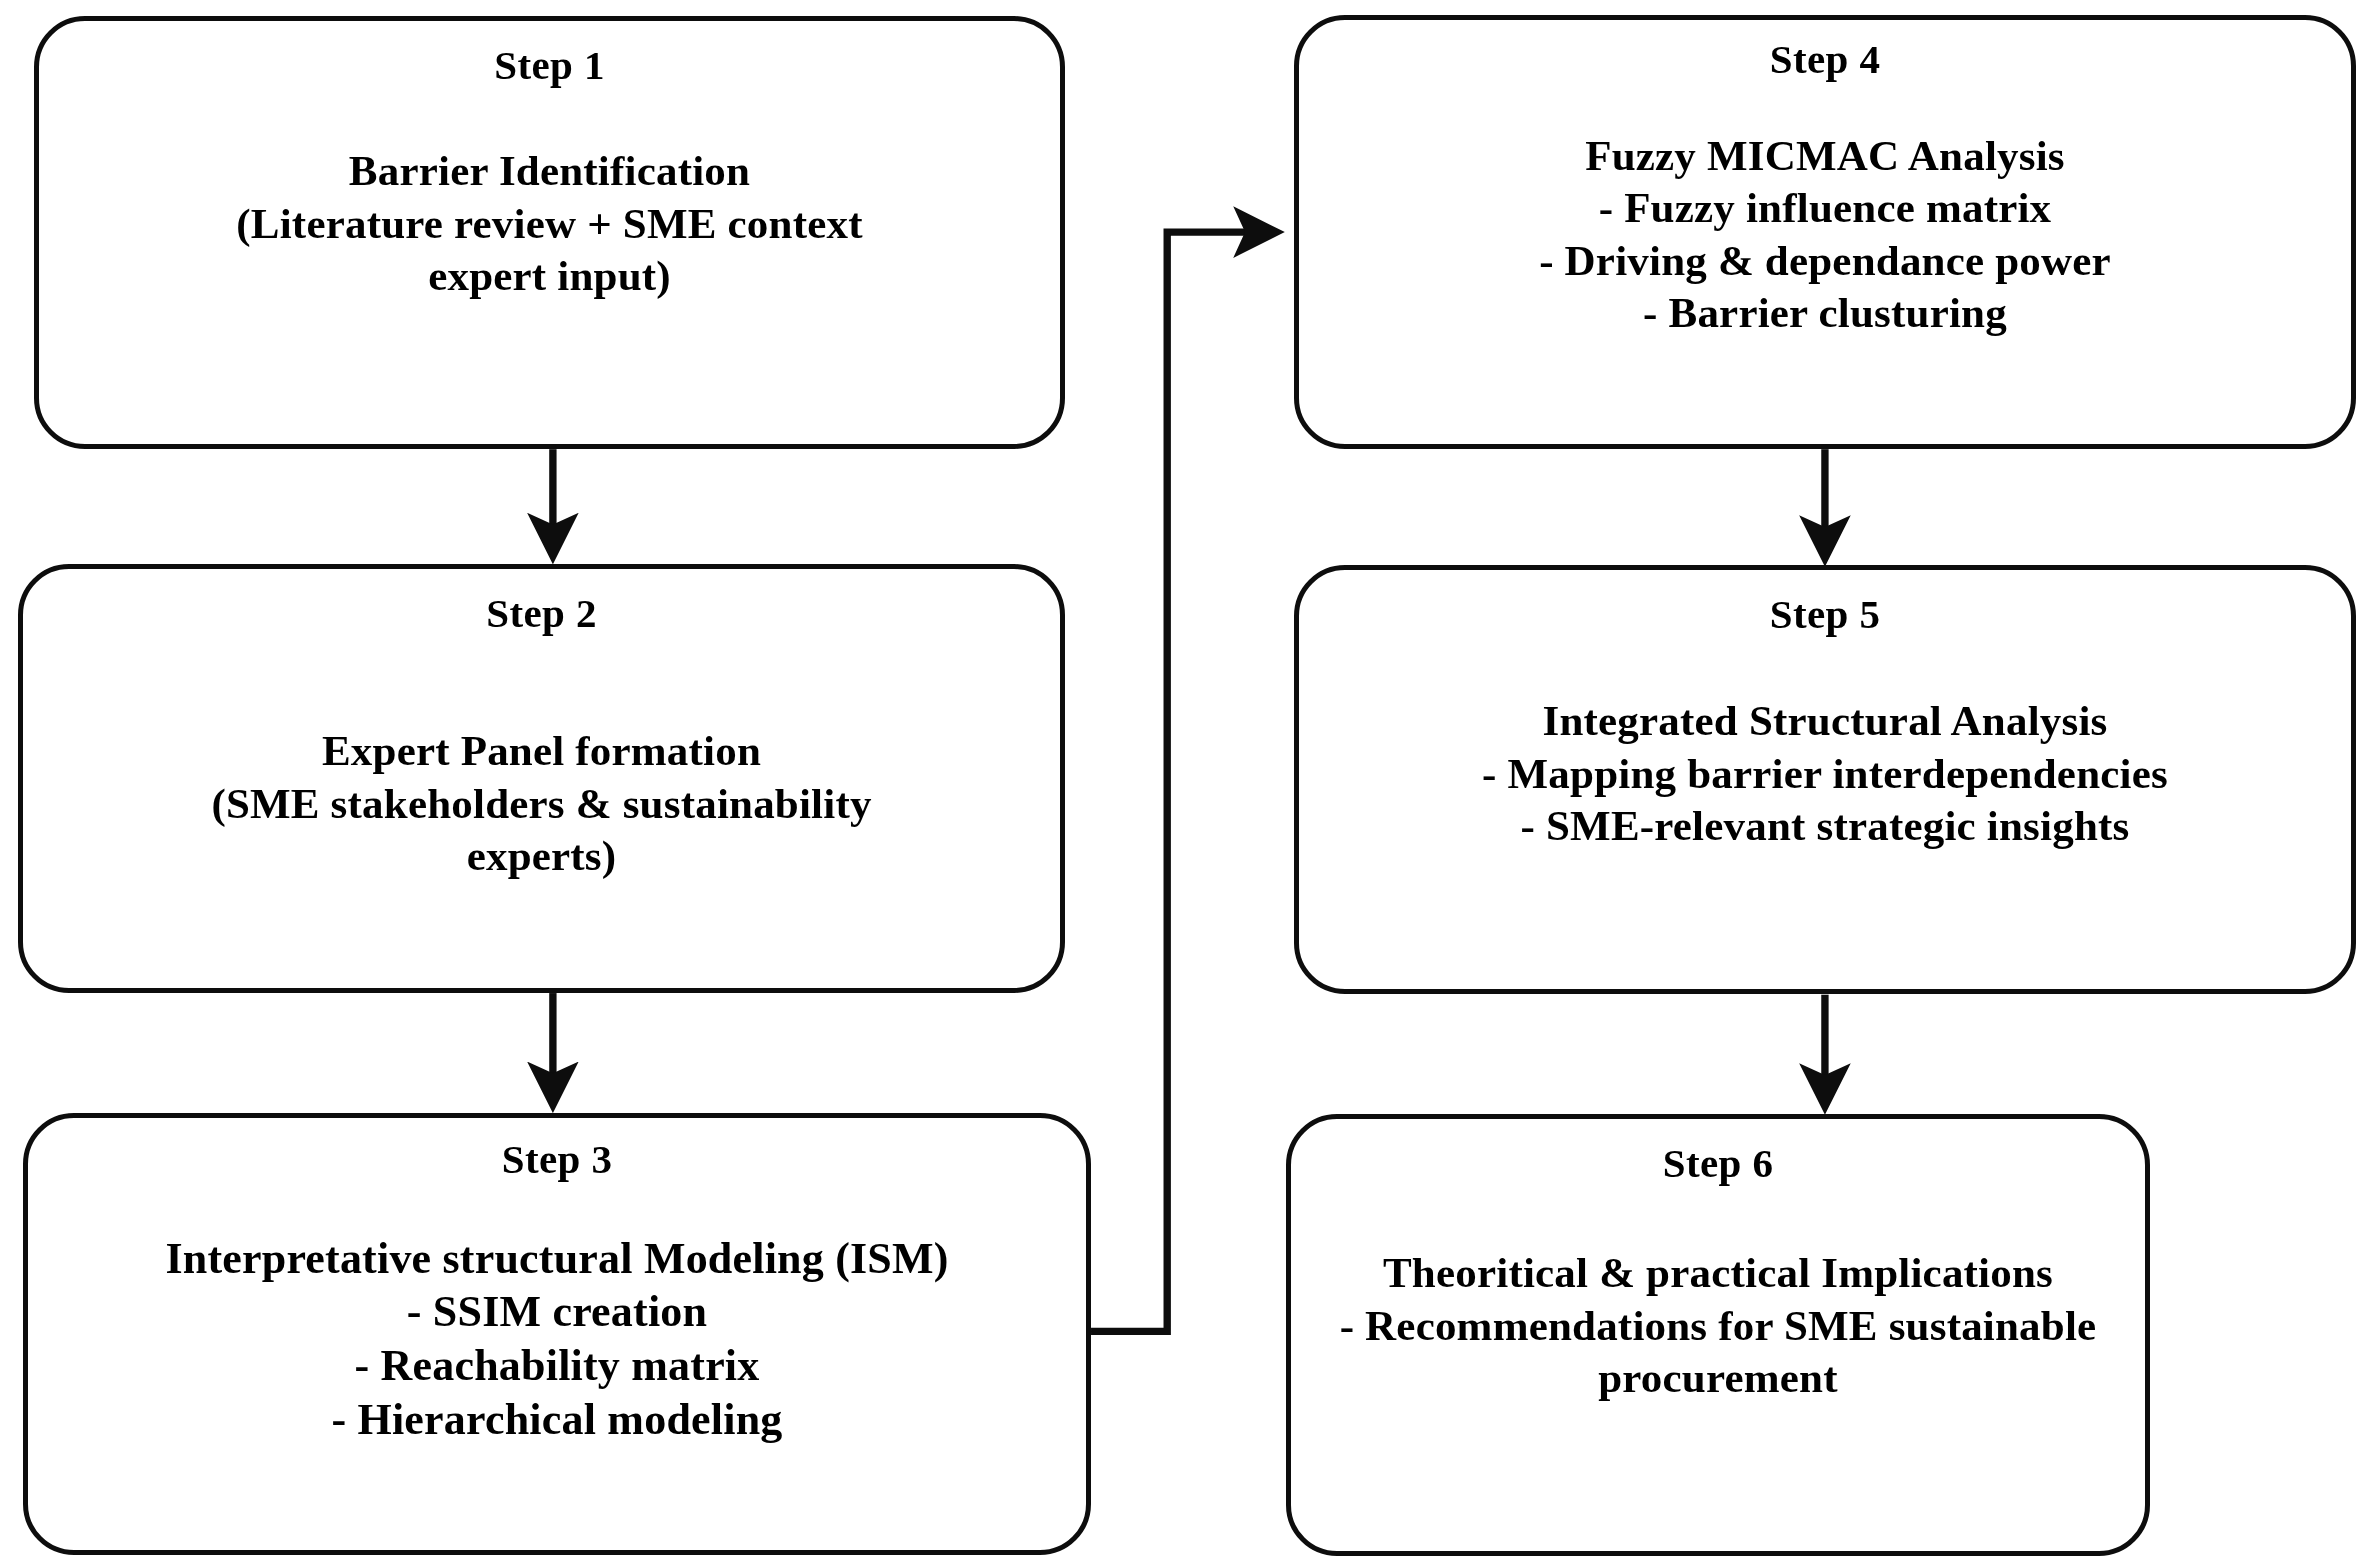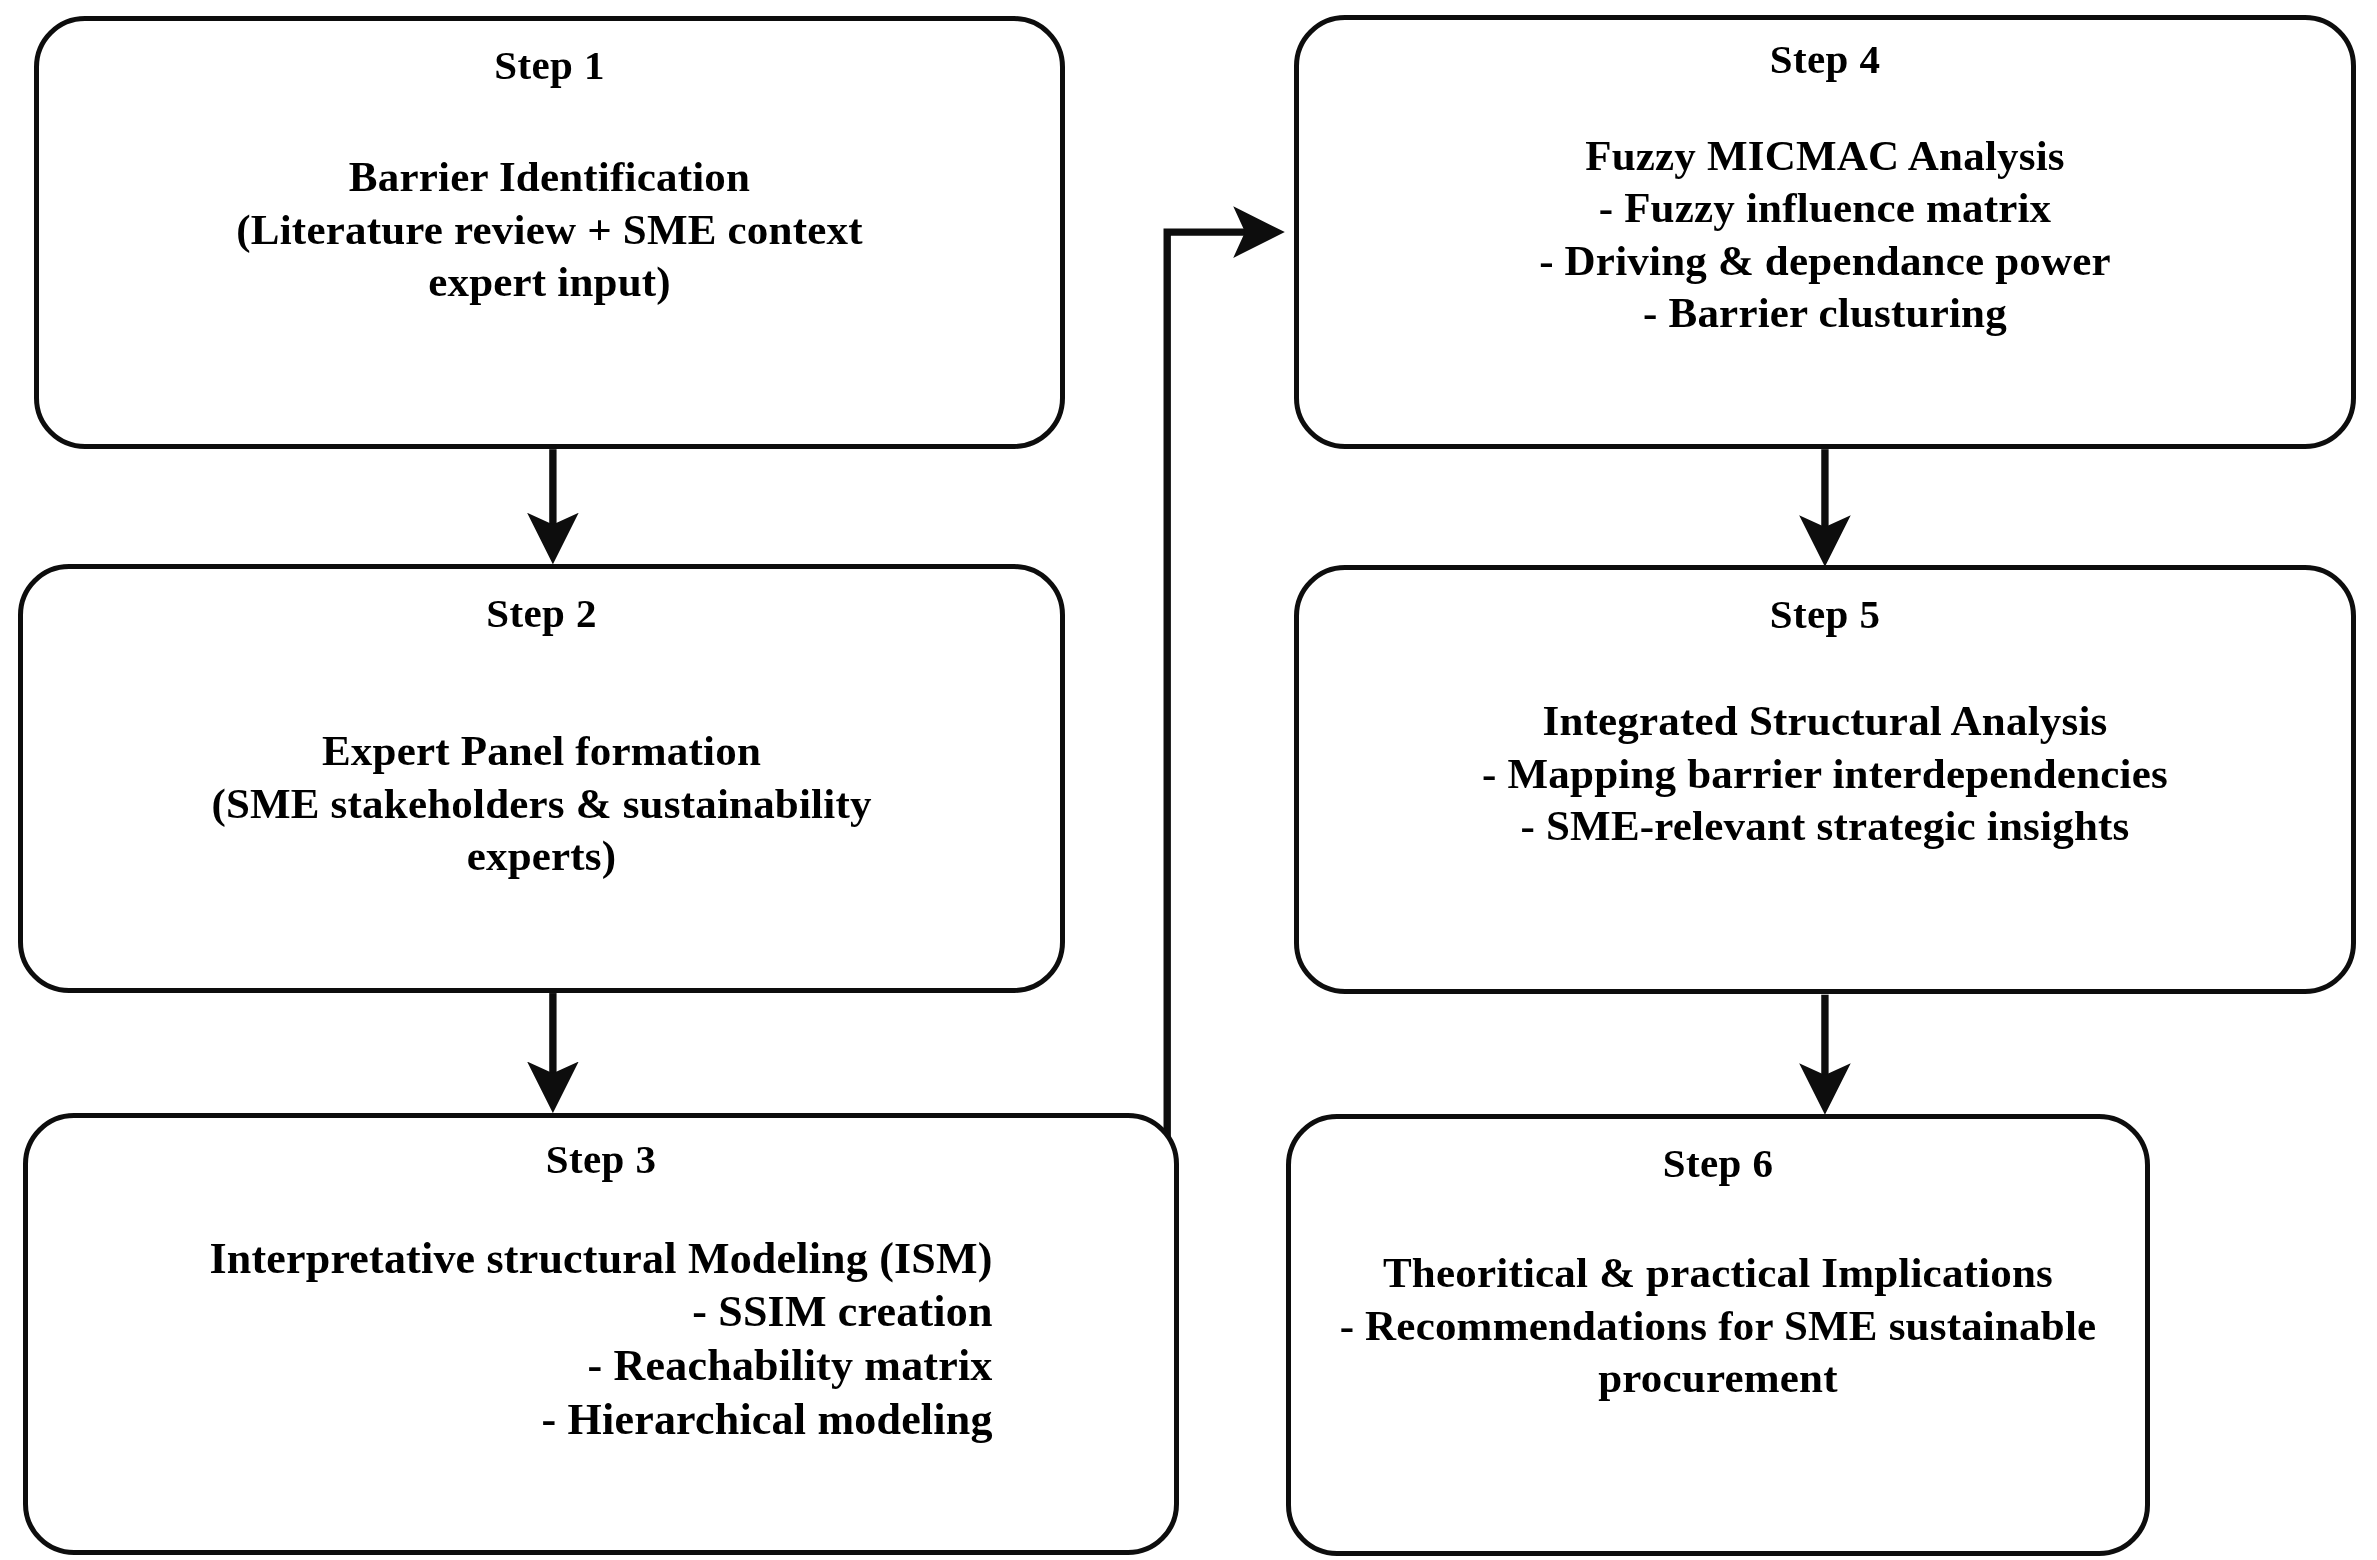--- a/index.html
+++ b/index.html
@@ -47,29 +47,29 @@
   .step-body {
     font-size: 43px;
     font-weight: bold;
     line-height: 1.22;
     letter-spacing: 0.2px;
     white-space: nowrap;
   }
   .step-body .line { display: block; }
 
   
-  #step1 { left: 34px;   top: 16.4px;   width: 1031px; height: 433px; gap: 6px; }
+  #step1 { left: 34px;   top: 16.4px;   width: 1031px; height: 433px; }
   #step1 .step-title { margin-top: 23px; }
   #step1 .step-body  { margin-top: 58px; }
 
   #step2 { left: 18px;   top: 564px;  width: 1047px; height: 429px; }
   #step2 .step-title { margin-top: 23px; }
   #step2 .step-body  { margin-top: 90px; }
 
-  #step3 { left: 23px;   top: 1113px; width: 1156px; height: 442px; text-align: right; }
+  #step3 { left: 23px;   top: 1113px; width: 1068px; height: 442px; }
   #step3 .step-title { margin-top: 19.7px; }
   #step3 .step-body  { margin-top: 51px; font-size: 44px; }
 
   #step4 { left: 1294px; top: 14.7px;   width: 1062px; height: 434px; }
   #step4 .step-title { margin-top: 18px; }
   #step4 .step-body  { margin-top: 49px; }
 
   #step5 { left: 1294px; top: 565px;  width: 1062px; height: 429px; }
   #step5 .step-title { margin-top: 23px; }
   #step5 .step-body  { margin-top: 59px; }

